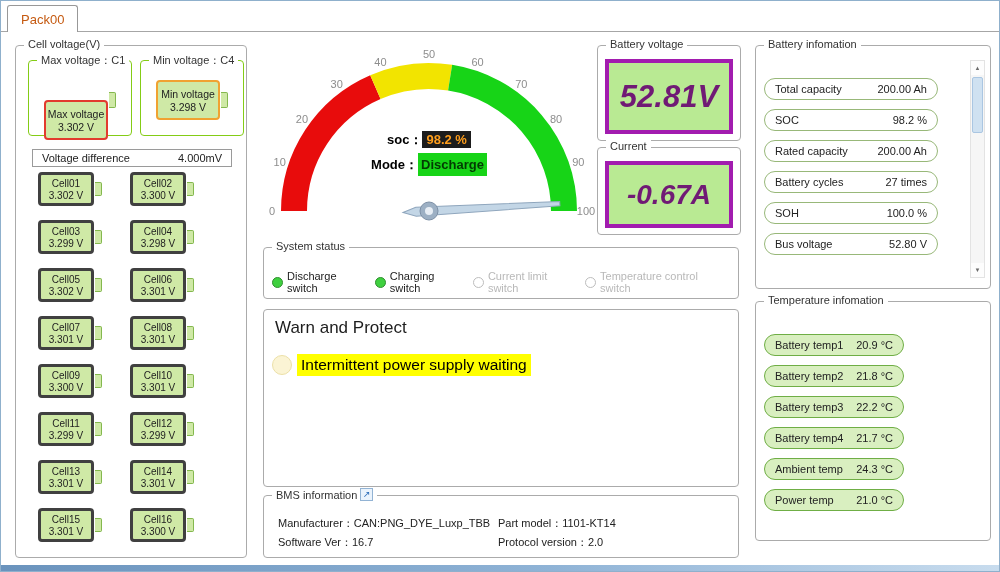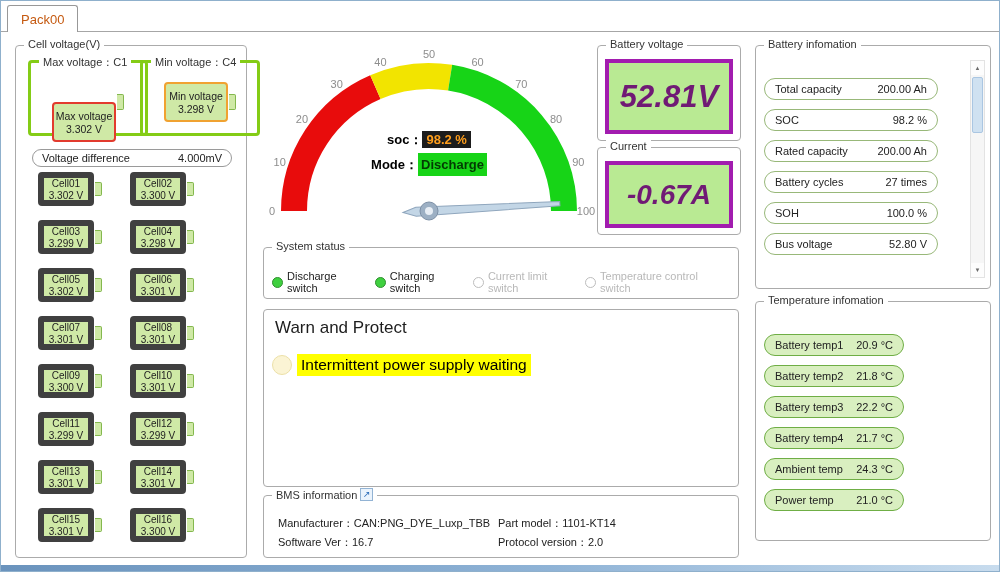--- a/index.html
+++ b/index.html
@@ -19,38 +19,38 @@
   .tabline { position:absolute; left:0; right:0; top:30px; border-top:1px solid #a6a6a6; }
   
   .group { position:absolute; border:1px solid #ababab; border-radius:4px; background:#fff; }
   .glabel {
     position:absolute; top:-8px; left:8px; background:#fff; padding:0 4px;
     font-size:11px; color:#333; white-space:nowrap; display:flex; align-items:center;
   }
   
   .cell { position:relative; width:64px; height:34px; }
   .cell-body {
-    width:56px; height:34px; background:#cfe9a6; border:6px solid #404040; border-radius:4px;
+    width:56px; height:34px; background:#cfe9a6; border:3px solid #404040; border-radius:4px;
     display:flex; flex-direction:column; align-items:center; justify-content:center; gap:1px;
     font-size:10px; color:#222;
   }
   .cell-nub {
     position:absolute; right:0; top:10px; width:7px; height:14px;
     background:#cfe9a6; border:1px solid #84b84e; border-left:none; border-radius:0 2px 2px 0;
   }
   .bigcell { width:72px; height:40px; }
   .bigcell .cell-body { width:64px; height:40px; font-size:10.5px; }
   .bigcell .cell-nub { top:12px; height:16px; }
   .bigcell.max .cell-body { border:2px solid #e23b2e;margin-top:20px; }
   .bigcell.min .cell-body { border:2px solid #f0a231; }
-  .minigroup { position:absolute; width:120px; height:76px; border:3px solid #84cc16; border-radius:4px; }
+  .minigroup { position:absolute; width:104px; height:76px; border:1px solid #84cc16; border-radius:4px; }
   .minigroup .inner { display:flex; justify-content:center; padding-top:19px; }
   .vdiff {
     position:absolute; left:16px; top:103px; width:200px; height:18px;
-    border:1px solid #9a9a9a; border-radius:9px; background:#fff;
+    border:1px solid #9a9a9a; border-radius:0; background:#fff;
     display:flex; justify-content:space-between; align-items:center; padding:0 9px; font-size:11px;text-align:right;
   }
   .cell-grid {
     position:absolute; left:22px; top:126px;
     display:grid; grid-template-columns:64px 64px; column-gap:28px; row-gap:14px;
   }
   
   .gauge { position:absolute; left:258px; top:44px; width:340px; height:190px; }
   .gauge svg { position:absolute; left:0; top:0; }
   .ticks text { font-size:11px; fill:#8d8d8d; text-anchor:middle; font-family:"Liberation Sans",sans-serif; }

